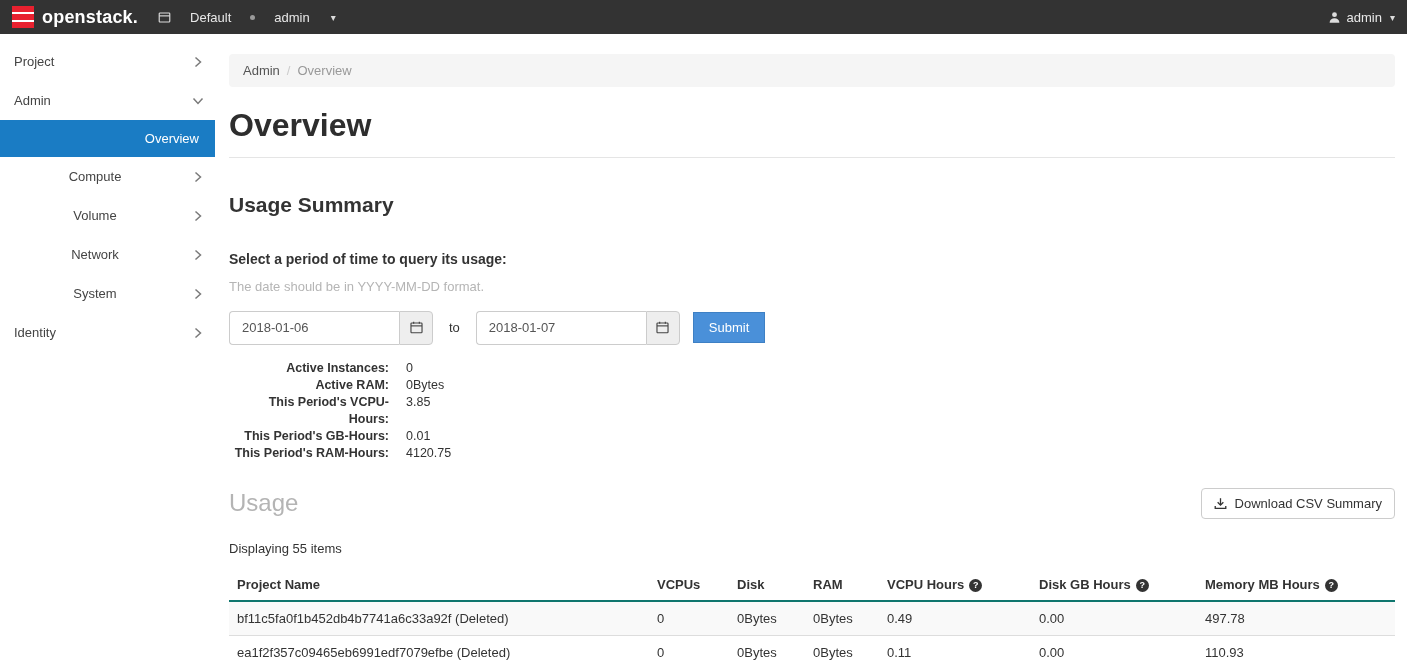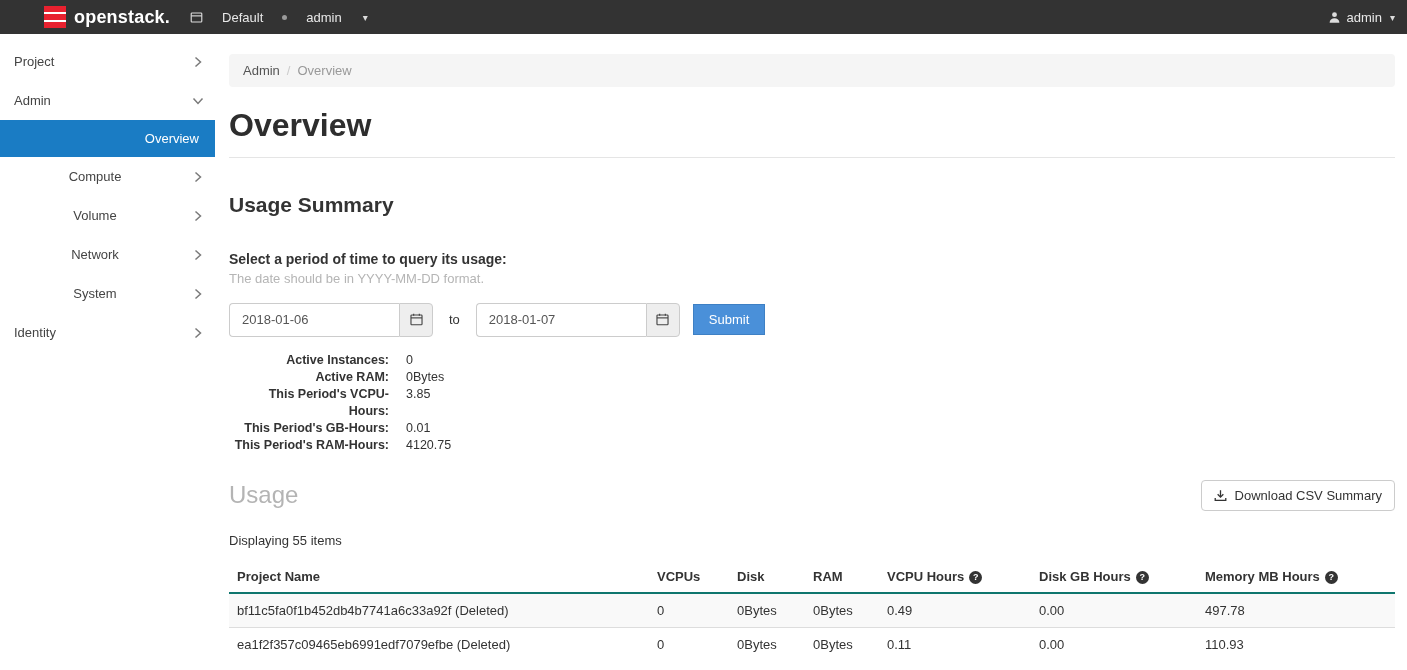--- a/index.html
+++ b/index.html
@@ -9,21 +9,21 @@
     font-size: 13px;
     color: #333;
     background: #fff;
   }
 
   
   .topbar {
     height: 34px; background: #333333; display: flex; align-items: center;
     padding: 0 12px; color: #e8e8e8;
   }
-  .brand { display: flex; align-items: center; gap: 8px; margin-right: 20px; cursor: pointer; margin-left: 32px; }
+  .brand { display: flex; align-items: center; gap: 8px; margin-right: 20px; cursor: pointer; }
   .logo-mark {
     width: 22px; height: 22px; display: inline-block;
     background: linear-gradient(to bottom,
       #e8212f 0%, #e8212f 28%, #ffffff 28%, #ffffff 37%,
       #e8212f 37%, #e8212f 63%, #ffffff 63%, #ffffff 72%,
       #e8212f 72%, #e8212f 100%);
   }
   .brand-text { font-size: 18px; font-weight: 700; color: #ffffff; letter-spacing: 0.2px; }
   .context-switcher { display: flex; align-items: center; gap: 19px; cursor: pointer; }
   .dot-sep { width: 5px; height: 5px; border-radius: 50%; background: #9a9a9a; display: inline-block; }
@@ -51,21 +51,21 @@
   .breadcrumb .sep { color: #cccccc; margin: 0 7px; }
   .breadcrumb .current { color: #999999; }
 
   
   .page-title { font-size: 32px; font-weight: 700; color: #2e2e2e; margin-top: 22px; line-height: 1; }
   .divider { border: none; border-top: 1px solid #e5e5e5; margin-top: 16px; }
   .section-heading { font-size: 21px; font-weight: 700; color: #333; margin-top: 36px; line-height: 1; }
 
   
   .prompt { font-size: 14px; font-weight: 700; margin-top: 36px; }
-  .hint { font-size: 13px; color: #b5b5b5; margin-top: 4px; }
+  .hint { font-size: 13px; color: #b5b5b5; margin-top: 12px; }
   .date-form { display: flex; align-items: center; margin-top: 14px; }
   .input-group { display: flex; }
   .date-input {
     width: 170px; height: 34px; border: 1px solid #cccccc; border-right: none;
     border-radius: 4px 0 0 4px; padding: 0 12px; font-size: 13px; color: #555;
     background: #fff; font-family: inherit;
   }
   .addon-btn {
     width: 34px; height: 34px; background: #eeeeee; border: 1px solid #cccccc;
     border-radius: 0 4px 4px 0; display: flex; align-items: center; justify-content: center;

